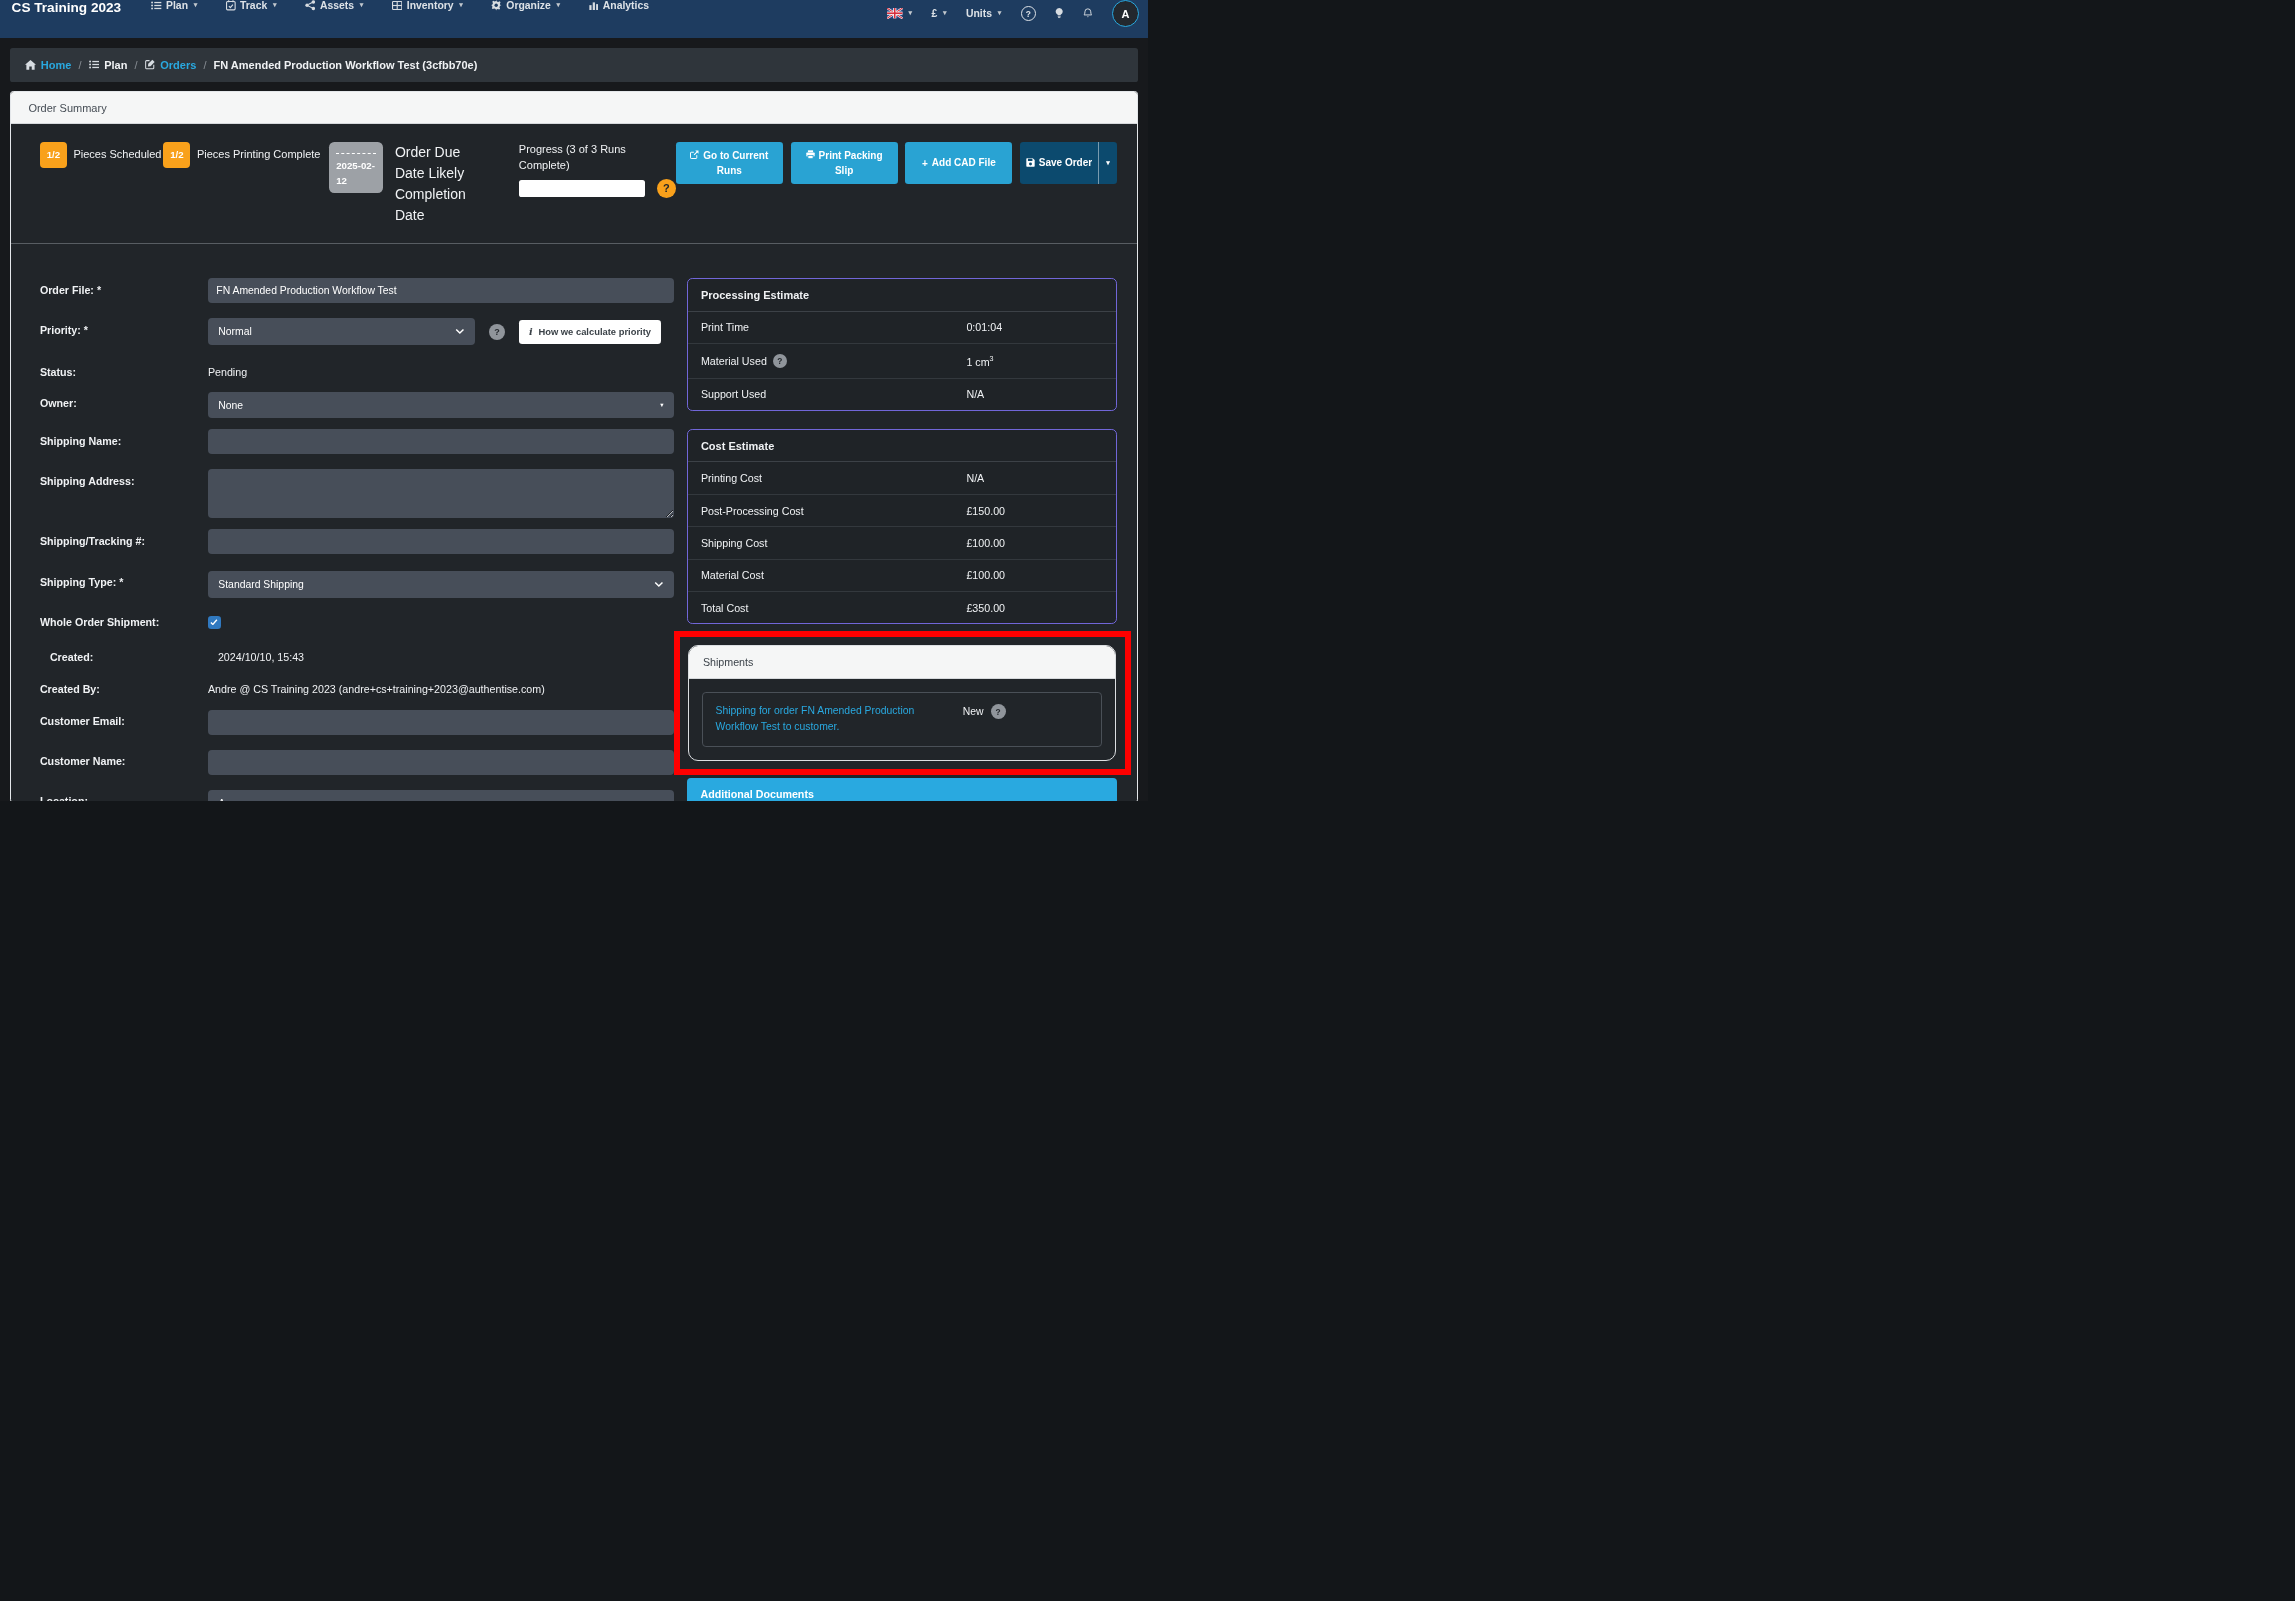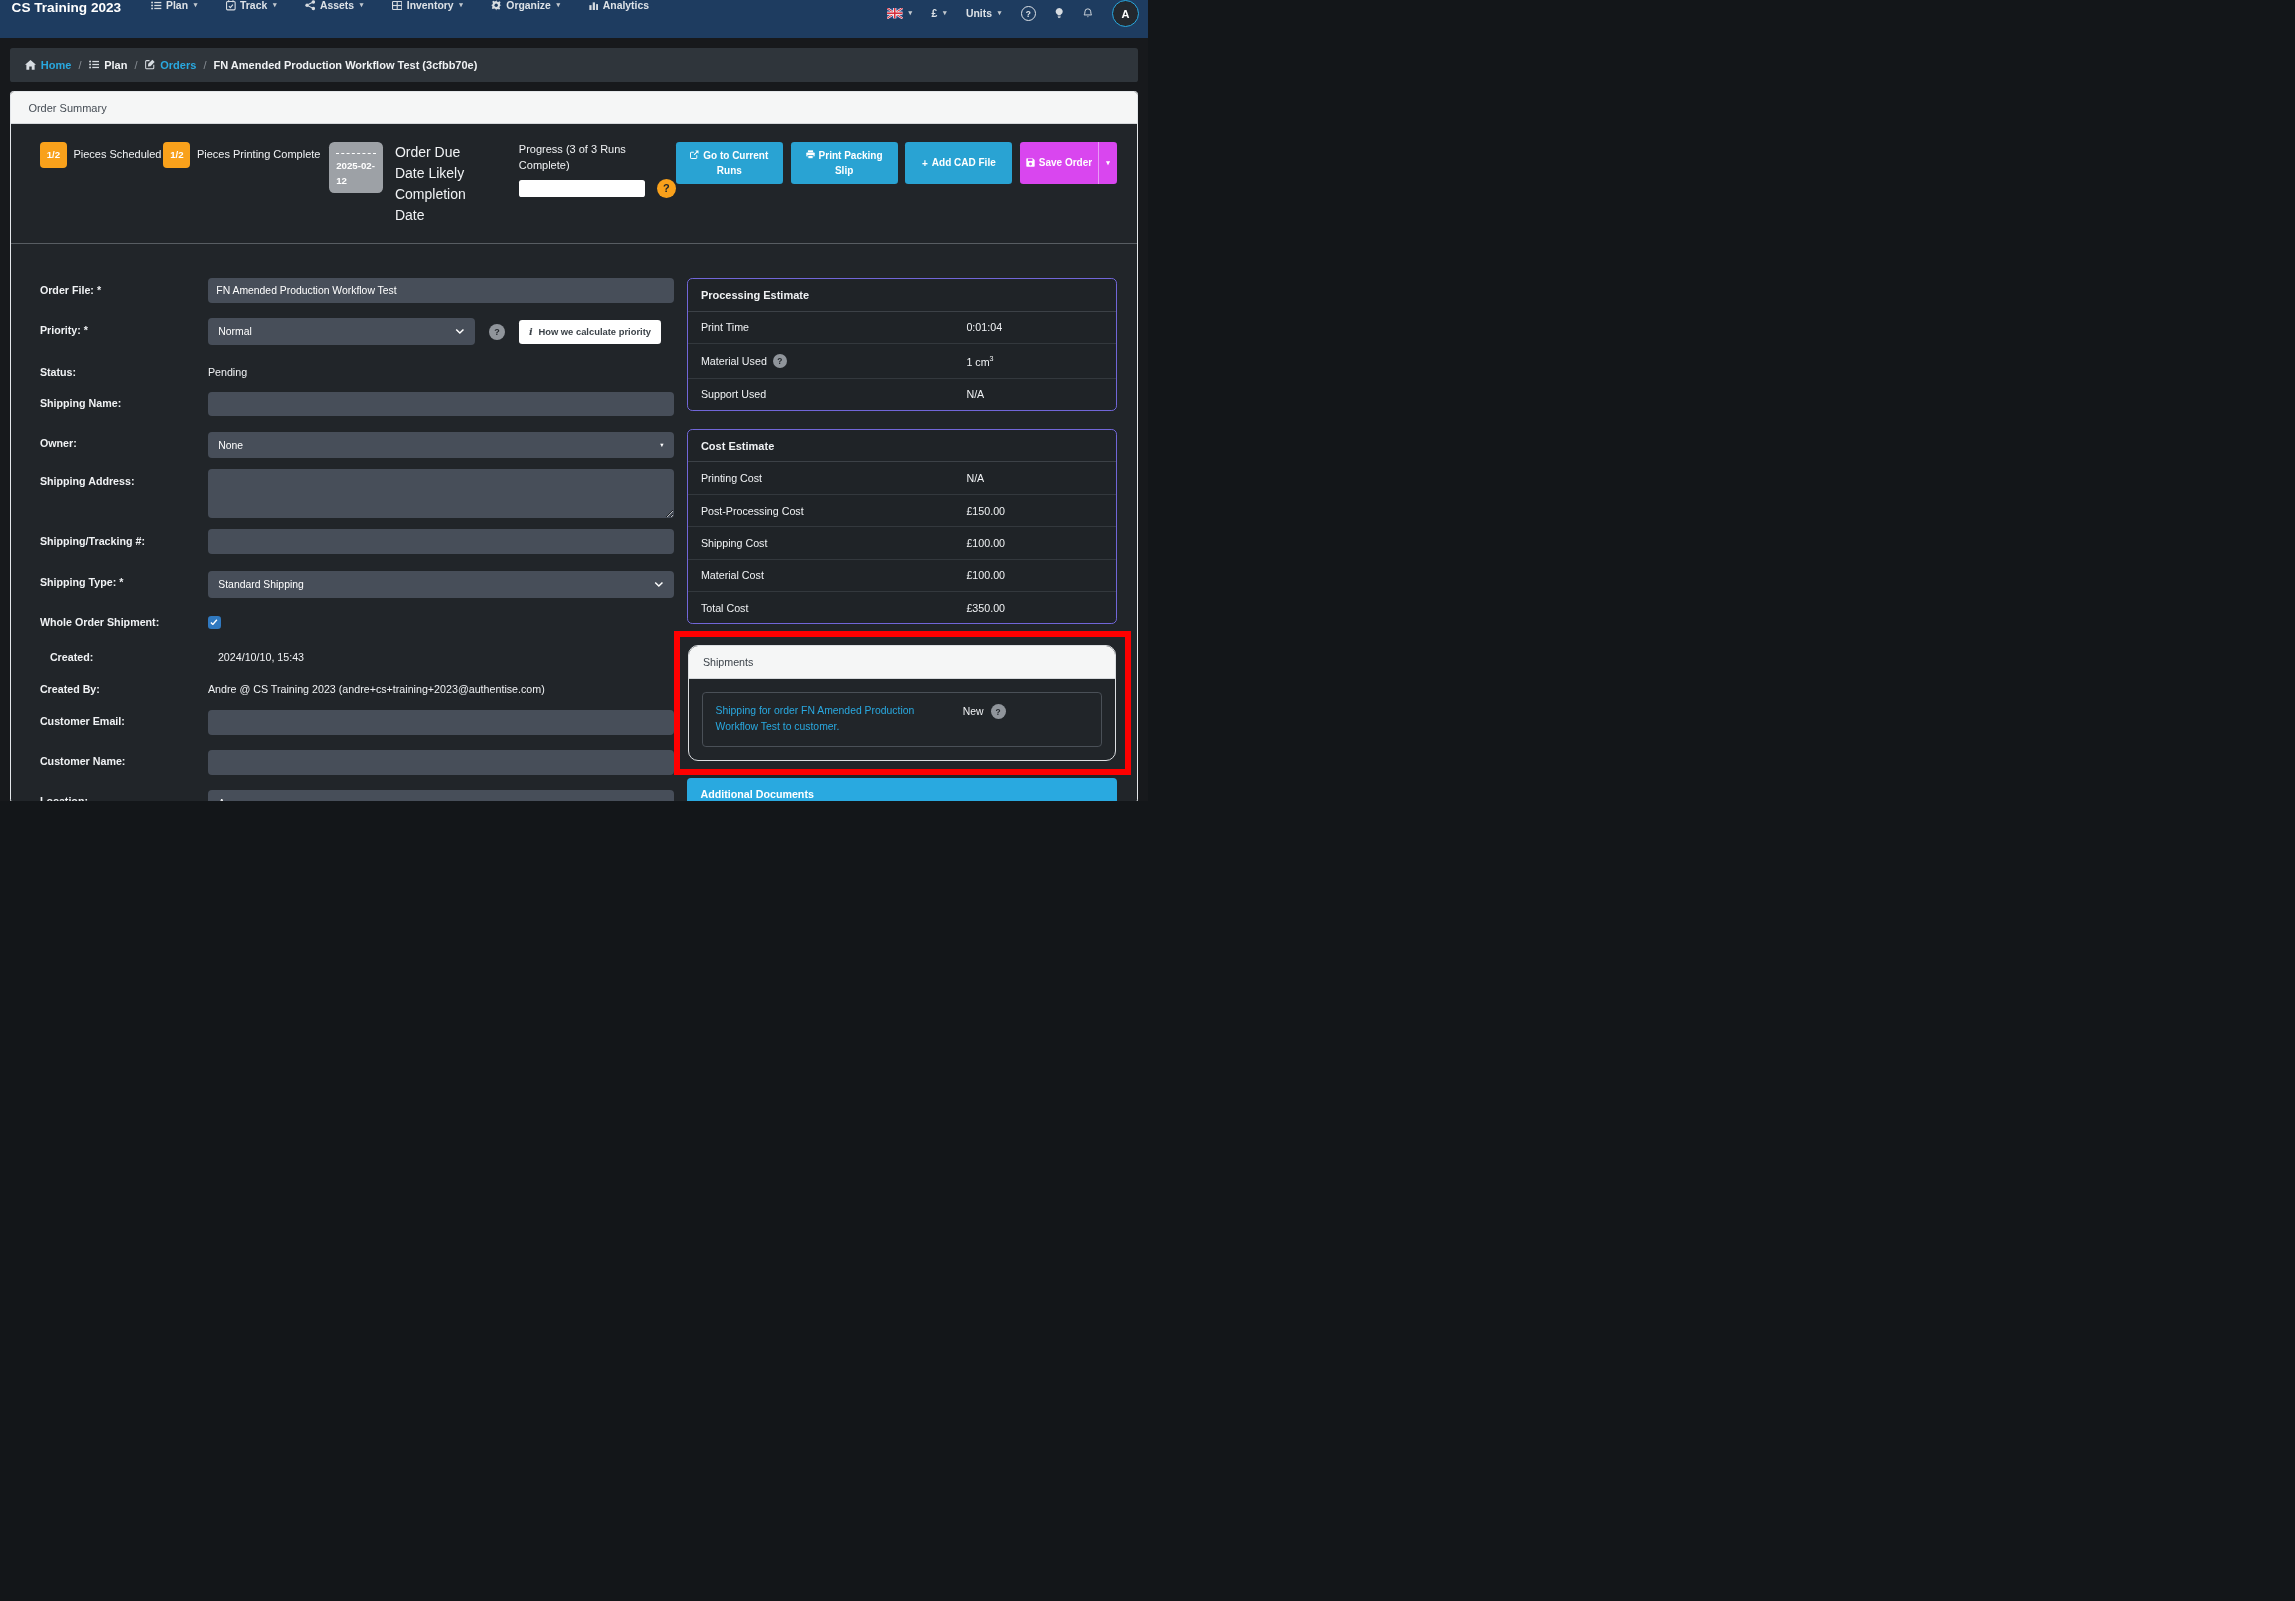--- a/index.html
+++ b/index.html
@@ -40,21 +40,21 @@
   .prog-bar-row { display:flex; align-items:center; gap:11.6px; margin-top:5.2px; }
   .prog-bar { width:145px; height:17px; background:#fff; border-radius:2.6px; }
   .q-circle { display:inline-flex; width:16px; height:16px; border-radius:50%; align-items:center; justify-content:center; font-weight:700; font-size:9px; flex:none; }
   .q-grey { background:#90959b; color:#24282d; }
   .q-orange { background:#f9a11b; color:#222629; width:19px; height:19px; font-size:11px; }
 
   .btn-group { margin-left:auto; display:flex; gap:7.8px; }
   .btn { border:none; border-radius:3.2px; color:#fff; font-family:inherit; font-weight:700; font-size:10px; line-height:1.55; cursor:pointer; }
   .btn-cyan { background:#29a3d3; width:107px; min-height:41px; padding:5.2px 7.8px; }
   .btn-cyan .btn-ic { display:inline-block; vertical-align:-0.6px; margin-right:3.9px; }
-  .btn-green { background:#d946ef; width:97px; min-height:41px; display:flex; align-items:stretch; padding:0; }
+  .btn-green { background:#0c4a6e; width:97px; min-height:41px; display:flex; align-items:stretch; padding:0; }
   .save-main { flex:1; display:flex; align-items:center; justify-content:center; padding:5.2px 3.9px; }
   .save-main .btn-ic { display:inline-block; vertical-align:-0.6px; margin-right:3.9px; }
   .split-caret { width:19.4px; border-left:0.6px solid rgba(255,255,255,.45); display:flex; align-items:center; justify-content:center; font-size:7.1px; }
 
   
   .content { display:flex; padding:34px 19.4px 0 28.5px; }
   .form-col { width:634px; flex:none; }
   .panel-col { flex:1; max-width:442px; margin-left:13px; }
 
   .frow { display:flex; margin-bottom:15.5px; }
@@ -345,33 +345,33 @@
           </div>
         </div>
 
         <div class="frow" style="margin-bottom:14.2px;">
           <div class="flabel">Status:</div>
           <div class="ffield">
               <div class="static-val">Pending</div>
             </div>
         </div>
 
+        <div class="frow" style="margin-bottom:11px;">
+          <div class="flabel">Owner:</div>
+          <div class="ffield">
+            <div class="select">
+              <span>None</span>
+              <span class="owner-caret">▾</span>
+            </div>
+          </div>
+        </div>
+
         <div class="frow">
           <div class="flabel">Shipping Name:</div>
           <div class="ffield"><input class="tinput" type="text" value="" style=""></div>
-        </div>
-
-        <div class="frow" style="margin-bottom:11px;">
-          <div class="flabel">Owner:</div>
-          <div class="ffield">
-            <div class="select">
-              <span>None</span>
-              <span class="owner-caret">▾</span>
-            </div>
-          </div>
         </div>
 
         <div class="frow" style="margin-bottom:9px;">
           <div class="flabel">Shipping Address:</div>
           <div class="ffield"><textarea class="tarea" style=""></textarea></div>
         </div>
 
         <div class="frow" style="margin-bottom:17px;">
           <div class="flabel">Shipping/Tracking #:</div>
           <div class="ffield"><input class="tinput" type="text" value="" style=""></div>

